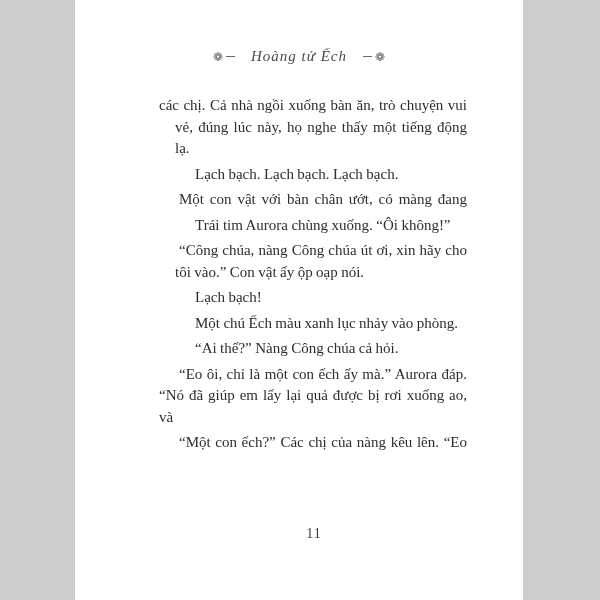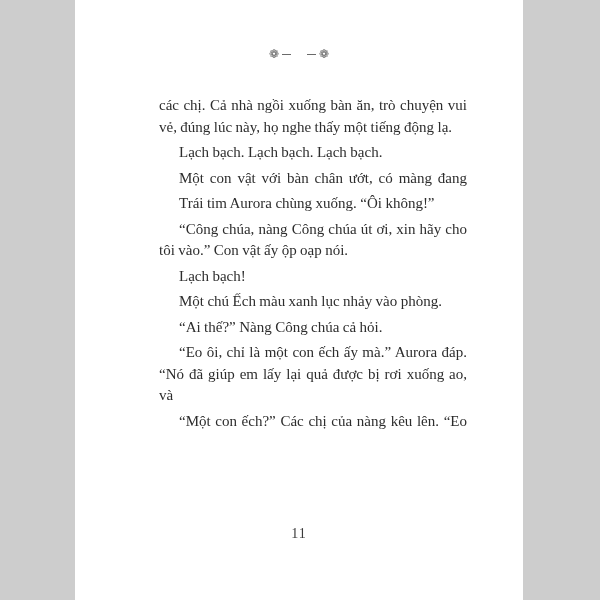--- a/index.html
+++ b/index.html
@@ -54,45 +54,46 @@
     font-size: 15px;
     line-height: 21.5px;
   }
   .text-block p { margin: 0 0 4px 0; padding: 0; }
   .line {
     display: block;
     text-align: justify;
     text-align-last: justify;
     word-spacing: -0.3px;
   }
-  .line.last   { text-align-last: left; }
+  .line.last   { text-align-last: left; margin-left: 16px; }
   .line.indent { text-indent: 20px; }
   .page-number {
     position: absolute;
-    left: 0; top: 526px; width: 100%;
+    left: 15px; top: 526px; width: 100%;
     text-align: center;
     font-size: 14px;
     letter-spacing: 1px;
     color: #3a3a3a;
   }
 </style>
 </head>
 <body>
 
 <div class="scene">
   <div class="band left"></div>
   <div class="band right"></div>
 
   <div class="page">
 
     <div class="page-header">
       <span class="ornament">
         <span class="glyph">❁</span>
         <span class="rule"></span>
       </span>
+      <span class="page-title">Hoàng tử Ếch</span>
       <span class="ornament">
         <span class="rule"></span>
         <span class="glyph">❁</span>
       </span>
     </div>
 
     <div class="text-block">
         <p>
           <span class="line">các chị. Cả nhà ngồi xuống bàn ăn, trò chuyện vui</span>
           <span class="line last">vẻ, đúng lúc này, họ nghe thấy một tiếng động lạ.</span>

